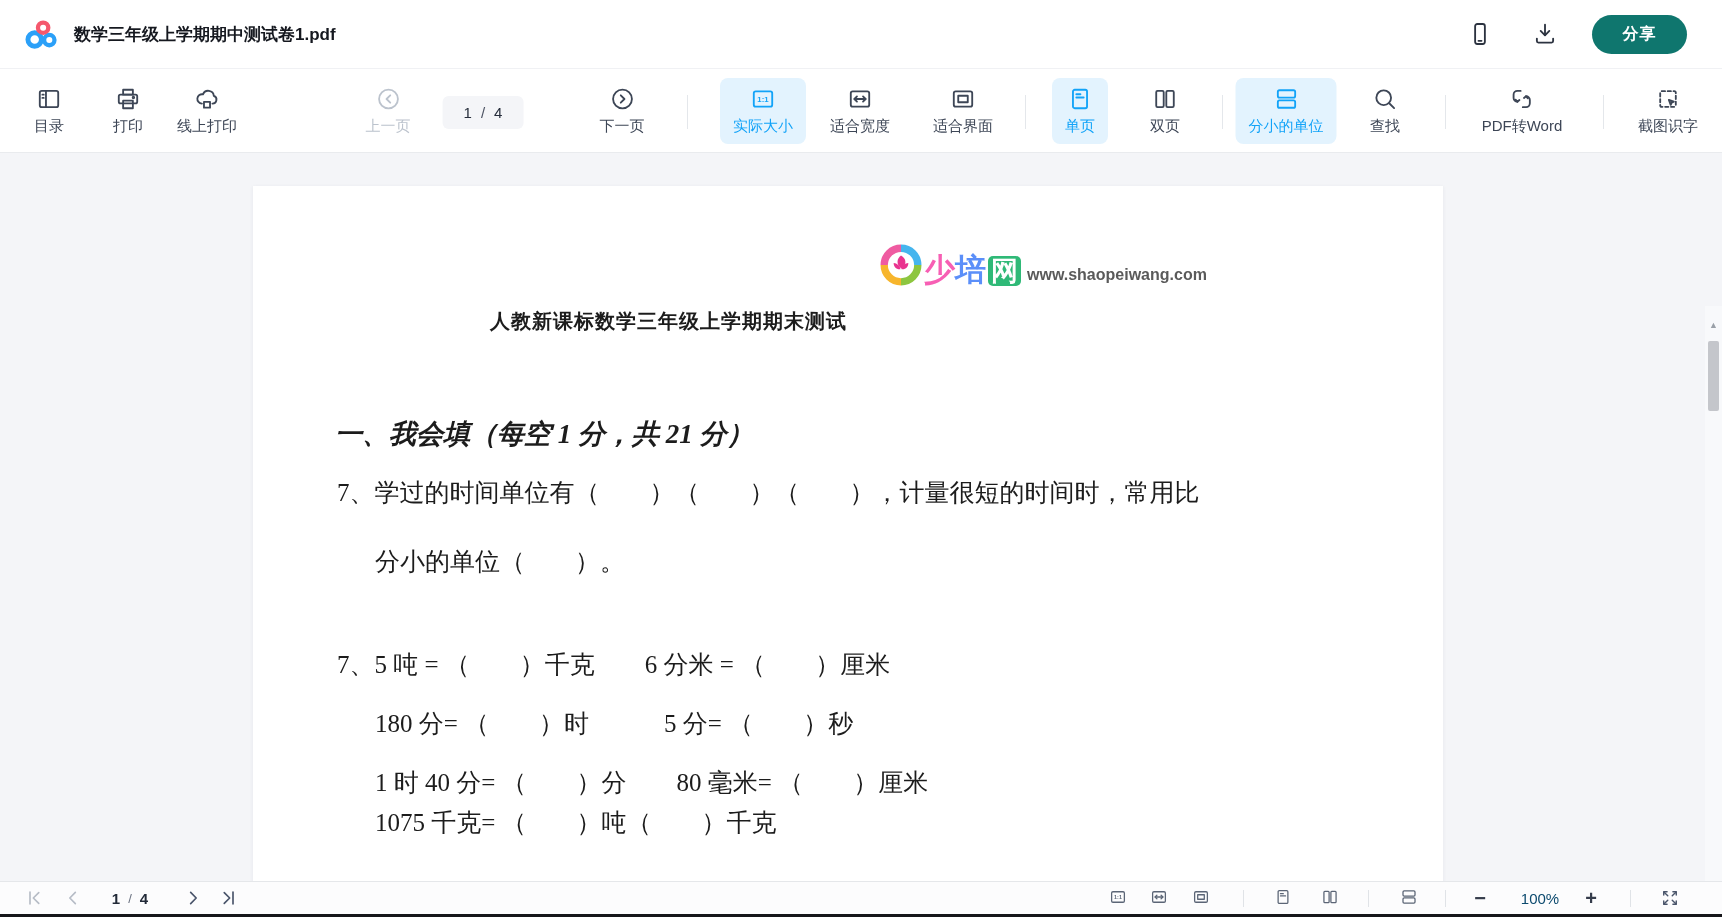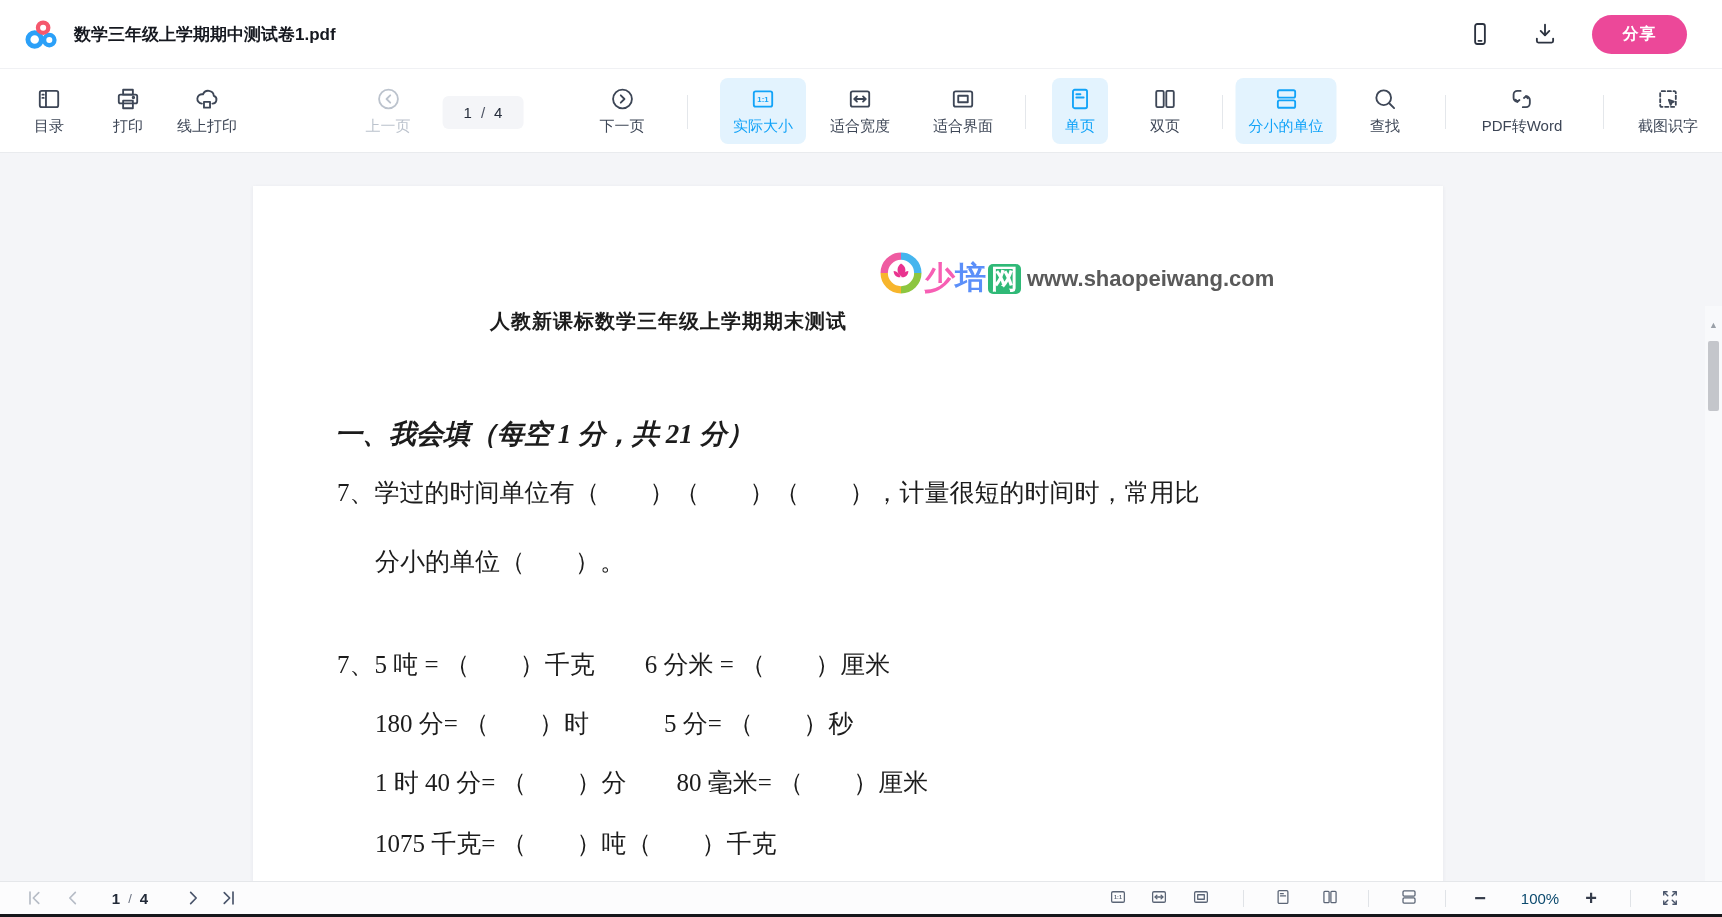--- a/index.html
+++ b/index.html
@@ -5,21 +5,21 @@
   * { margin:0; padding:0; box-sizing:border-box; }
   html,body { width:1722px; height:917px; overflow:hidden; }
   body { font-family:"Liberation Sans","DejaVu Sans",sans-serif; background:#fff; }
   #screen { position:relative; width:1722px; height:917px; overflow:hidden; background:#fff; }
 
   
   .topbar { position:absolute; left:0; top:0; width:1722px; height:69px; background:#fff; border-bottom:1px solid #f0f1f4; z-index:5; }
   .brand-logo { position:absolute; left:24px; top:17px; width:36px; height:36px; }
   .win-title { position:absolute; left:74px; top:0; height:69px; display:flex; align-items:center; font-size:17px; font-weight:bold; color:#15181f; }
   .top-icon { position:absolute; top:21px; width:26px; height:26px; color:#2c3340; cursor:pointer; }
-  .share-btn { position:absolute; left:1592px; top:15px; width:95px; height:39px; background:#ec4899; border-radius:20px; color:#fff; font-size:16px; font-weight:bold; display:flex; align-items:center; justify-content:center; cursor:pointer; letter-spacing:1px; }
+  .share-btn { position:absolute; left:1592px; top:15px; width:95px; height:39px; background:#0f766e; border-radius:20px; color:#fff; font-size:16px; font-weight:bold; display:flex; align-items:center; justify-content:center; cursor:pointer; letter-spacing:1px; }
 
   
   .toolbar { position:absolute; left:0; top:69px; width:1722px; height:84px; background:#fff; border-bottom:1px solid #e9ebee; z-index:5; }
   .tb-item { position:absolute; top:9px; transform:translateX(-50%); height:66px; padding:6px 13px; border-radius:8px;
              display:flex; flex-direction:column; align-items:center; justify-content:center; gap:5px;
              color:#3d4656; cursor:pointer; white-space:nowrap; }
   .tb-item .tb-label { font-size:15px;text-align:center; }
   .tb-item.active { background:#e3f3fe; color:#12a3f8; }
   .tb-item.disabled { color:#bcc3cd; cursor:default; }
   .tb-icon { width:26px; height:26px; display:block; }
@@ -31,21 +31,21 @@
   
   .content { position:absolute; left:0; top:153px; width:1722px; height:728px; background:#f4f5f8; overflow:hidden; }
   .pdf-page { position:absolute; left:253px; top:33px; width:1190px; height:860px; background:#ffffff; box-shadow:0 1px 4px rgba(40,50,70,.07); }
   .doc-text { position:absolute; font-family:"Liberation Serif","DejaVu Serif",serif; color:#1c1c1c; white-space:nowrap; }
   .doc-brand { position:absolute; left:627px; top:52px; display:flex; align-items:flex-end; gap:2px; }
   .doc-brand svg { width:42px; height:42px; }
   .brand-word { font-size:31px; font-weight:bold; line-height:1; font-family:"Liberation Sans",sans-serif; }
   .brand-word .p1 { color:#f75fb4; }
   .brand-char2 { color:#5b8ff9; }
   .brand-net { display:inline-block; background:#2fb977; color:#fff; border-radius:5px; padding:2px 3px 1px; font-size:27px; line-height:1; margin-left:2px; }
-  .brand-url { font-size:22px; font-weight:bold; color:#5a5a5a; font-family:"Liberation Sans",sans-serif; margin-left:4px; padding-bottom:2px;margin-top:28px; }
+  .brand-url { font-size:16px; font-weight:bold; color:#5a5a5a; font-family:"Liberation Sans",sans-serif; margin-left:4px; padding-bottom:2px;margin-top:28px; }
   .doc-title { left:237px; top:122px; font-size:20px; font-weight:bold; letter-spacing:1px; }
   .doc-heading { left:82px; top:230px; font-size:27px; font-weight:bold;font-style:italic; }
   .doc-line { font-size:25px; }
 
   
   .scrollbar { position:absolute; right:0; top:153px; width:17px; height:728px; background:#f8f9fb; }
   .scroll-arrow { position:absolute; left:0; width:17px; height:17px; font-size:9px; color:#9aa0a8; display:flex; align-items:center; justify-content:center; cursor:pointer; }
   .scroll-thumb { position:absolute; left:3px; top:35px; width:11px; height:70px; background:#c4c6cb; border-radius:2px; cursor:pointer; }
 
   
@@ -353,21 +353,21 @@
       </div>
 
       <div class="doc-text doc-title">人教新课标数学三年级上学期期末测试</div>
       <div class="doc-text doc-heading">一、我会填（每空 1 分，共 21 分）</div>
 
       <div class="doc-text doc-line" style="left:84px;  top:290px">7、学过的时间单位有（　　）（　　）（　　），计量很短的时间时，常用比</div>
       <div class="doc-text doc-line" style="left:122px; top:359px">分小的单位（　　）。</div>
       <div class="doc-text doc-line" style="left:84px;  top:462px">7、5 吨 = （　　）千克　　6 分米 = （　　）厘米</div>
       <div class="doc-text doc-line" style="left:122px; top:521px">180 分= （　　）时　　　5 分= （　　）秒</div>
       <div class="doc-text doc-line" style="left:122px; top:580px">1 时 40 分= （　　）分　　80 毫米= （　　）厘米</div>
-      <div class="doc-text doc-line" style="left:122px; top:641px">1075 千克= （　　）吨（　　）千克</div>
+      <div class="doc-text doc-line" style="left:122px; top:620px">1075 千克= （　　）吨（　　）千克</div>
     </div>
 
     <div class="scrollbar">
       <div class="scroll-arrow" style="top:10px">▲</div>
       <div class="scroll-thumb"></div>
 
     </div>
   </div>
 
   <div class="bottombar">

